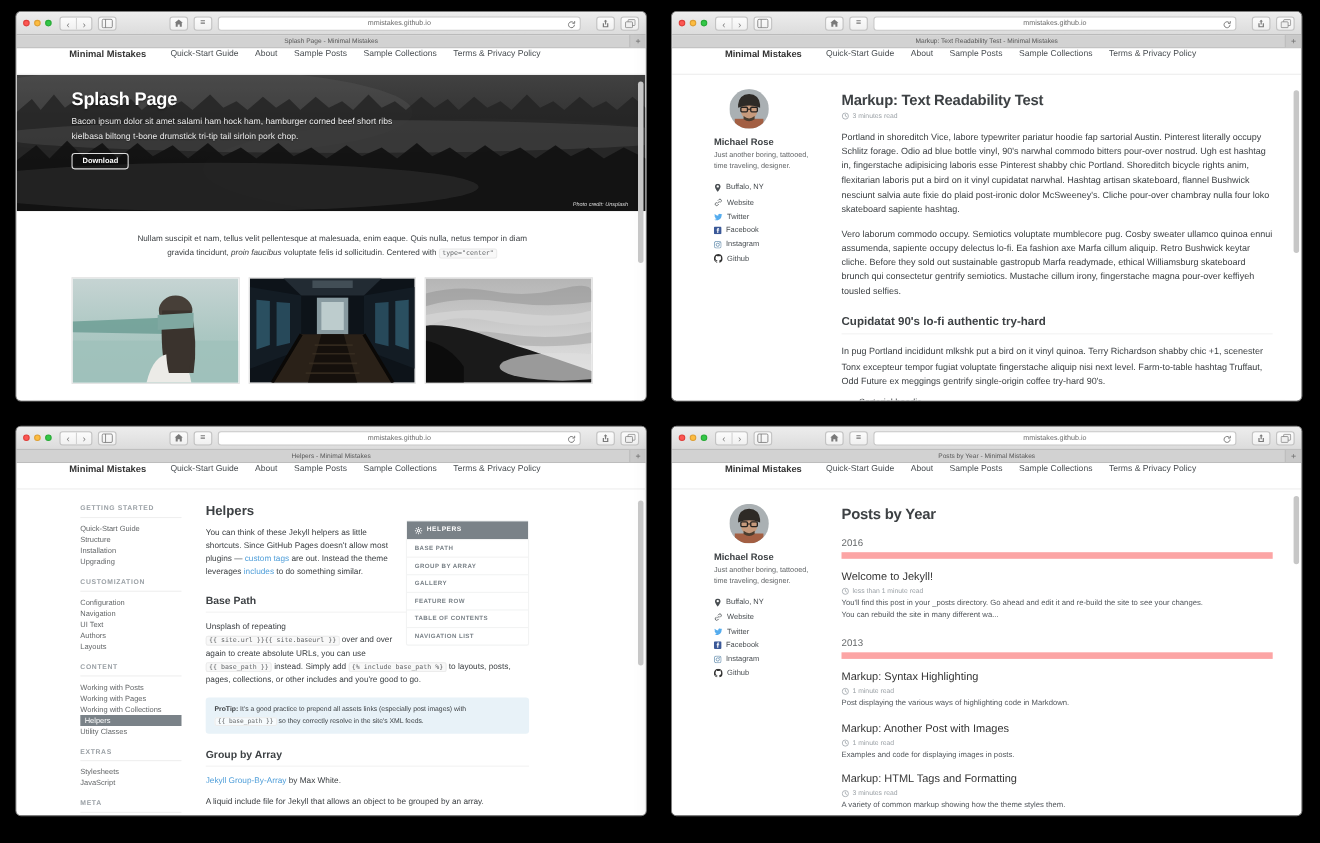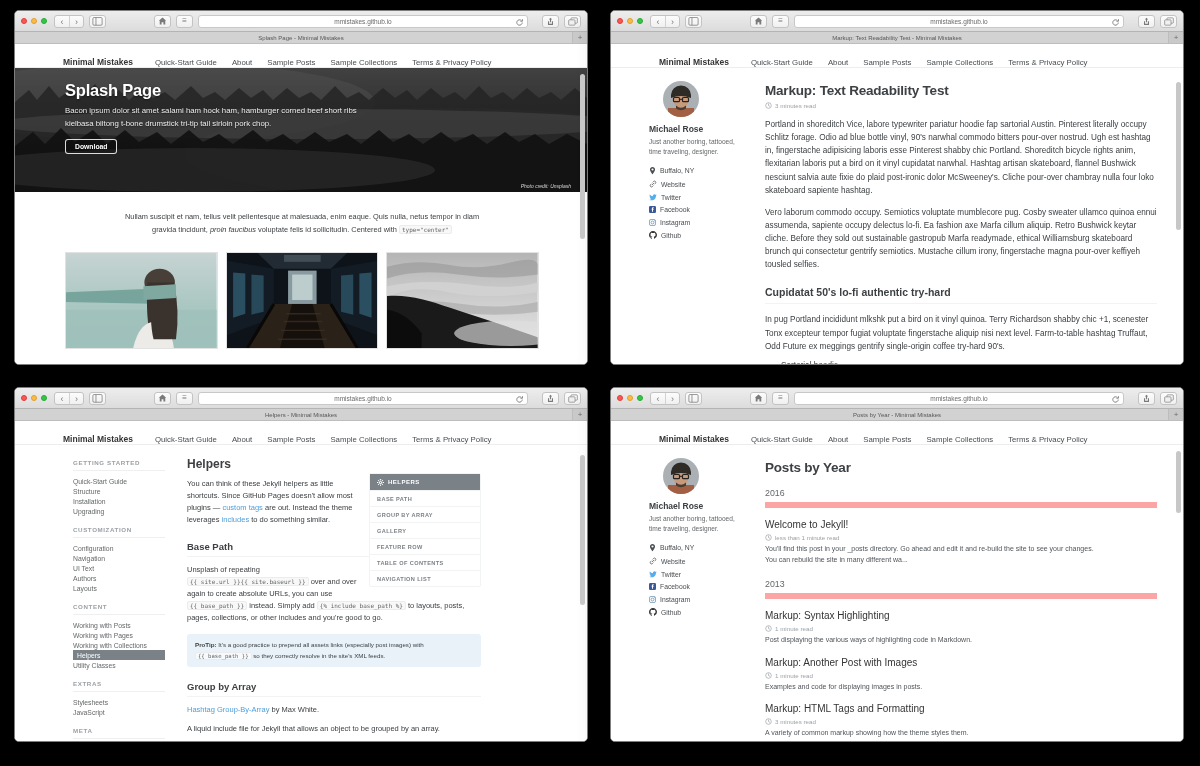--- a/index.html
+++ b/index.html
@@ -24,21 +24,21 @@
     display:flex;align-items:center;justify-content:center;font-size:6.5px;color:#6b6b6b}
   .refresh{position:absolute;right:3px;top:2px}
   .tabbar{height:12px;background:#d2d2d2;border-bottom:1px solid #bdbdbd;position:relative;
     display:flex;align-items:center;justify-content:center}
   .tab-title{font-size:6px;color:#575757}
   .tab-plus{position:absolute;right:0;top:0;width:15px;height:11px;border-left:1px solid #bdbdbd;background:#c9c9c9;
     text-align:center;line-height:11px;font-size:8px;color:#6d6d6d}
   .viewport{position:relative;height:320px;background:#fff;overflow:hidden}
   .sb{position:absolute;width:5px;right:2px;border-radius:3px;background:#c7c7c7;z-index:9}
   
-  .masthead{height:24px;border-bottom:1px solid #ededed;display:flex;align-items:flex-end;padding:0 16px 0 48px}
+  .masthead{height:24px;border-bottom:1px solid #ededed;display:flex;align-items:flex-start;padding:0 16px 0 48px}
   .brand{font-size:8.5px;font-weight:bold;color:#343434;margin-right:22px}
   .navlink{font-size:7.8px;color:#494e52;margin-right:15px}
   
   .hero{height:124px;position:relative;overflow:hidden;color:#fff}
   .hero svg.bg{position:absolute;inset:0;width:100%;height:100%}
   .hero-inner{position:relative;padding:13px 0 0 50px}
   .hero-title{font-size:16.5px;font-weight:bold;letter-spacing:-.2px;text-shadow:0 1px 2px rgba(0,0,0,.5)}
   .hero-sub{font-size:7.8px;line-height:1.65;width:300px;color:#ececec;margin-top:5px;text-shadow:0 1px 1px rgba(0,0,0,.5)}
   .hero-btn{display:inline-block;margin-top:8px;padding:3px 9px;border:1px solid rgba(255,255,255,.85);border-radius:3px;
     font-size:6.8px;font-weight:bold;color:#fff;background:rgba(0,0,0,.15)}
@@ -362,21 +362,21 @@
         <div class="art-title">Markup: Text Readability Test</div>
         <div class="meta">
             <svg width="7" height="7" viewBox="0 0 10 10">
               <circle cx="5" cy="5" r="4" fill="none" stroke="#9ba1a6"></circle>
               <path d="M5 2.8V5l1.6.9" fill="none" stroke="#9ba1a6" stroke-linecap="round"></path>
             </svg>
             <span>3 minutes read</span>
           </div>
         <p>Portland in shoreditch Vice, labore typewriter pariatur hoodie fap sartorial Austin. Pinterest literally occupy Schlitz forage. Odio ad blue bottle vinyl, 90's narwhal commodo bitters pour-over nostrud. Ugh est hashtag in, fingerstache adipisicing laboris esse Pinterest shabby chic Portland. Shoreditch bicycle rights anim, flexitarian laboris put a bird on it vinyl cupidatat narwhal. Hashtag artisan skateboard, flannel Bushwick nesciunt salvia aute fixie do plaid post-ironic dolor McSweeney's. Cliche pour-over chambray nulla four loko skateboard sapiente hashtag.</p>
         <p>Vero laborum commodo occupy. Semiotics voluptate mumblecore pug. Cosby sweater ullamco quinoa ennui assumenda, sapiente occupy delectus lo-fi. Ea fashion axe Marfa cillum aliquip. Retro Bushwick keytar cliche. Before they sold out sustainable gastropub Marfa readymade, ethical Williamsburg skateboard brunch qui consectetur gentrify semiotics. Mustache cillum irony, fingerstache magna pour-over keffiyeh tousled selfies.</p>
-        <div class="art-h2">Cupidatat 50's lo-fi authentic try-hard</div>
+        <div class="art-h2">Cupidatat 90's lo-fi authentic try-hard</div>
         <p>In pug Portland incididunt mlkshk put a bird on it vinyl quinoa. Terry Richardson shabby chic +1, scenester Tonx excepteur tempor fugiat voluptate fingerstache aliquip nisi next level. Farm-to-table hashtag Truffaut, Odd Future ex meggings gentrify single-origin coffee try-hard 90's.</p>
         <ul class="bullets">
           <li>Sartorial hoodie</li>
 
         </ul>
       </div>
     </div>
     <span class="sb" style="top:38px;height:148px"></span>
   </div>
 </div>
@@ -490,21 +490,21 @@
           <div class="toc-i">Gallery</div>
           <div class="toc-i">Feature Row</div>
           <div class="toc-i">Table of Contents</div>
           <div class="toc-i">Navigation List</div>
         </div>
         <p><span>You can think of these Jekyll helpers as little shortcuts. Since GitHub Pages doesn't allow most plugins — </span><span class="link">custom tags</span><span> are out. Instead the theme leverages </span><span class="link">includes</span><span> to do something similar.</span></p>
         <div class="docs-h2">Base Path</div>
         <p><span>Unsplash of repeating </span><code class="chip">{{ site.url }}{{ site.baseurl }}</code><span> over and over again to create absolute URLs, you can use </span><code class="chip">{{ base_path }}</code><span> instead. Simply add </span><code class="chip">{% include base_path %}</code><span> to layouts, posts, pages, collections, or other includes and you're good to go.</span></p>
         <div class="notice"><b>ProTip:</b><span> It's a good practice to prepend all assets links (especially post images) with </span><code class="chip">{{ base_path }}</code><span> so they correctly resolve in the site's XML feeds.</span></div>
         <div class="docs-h2">Group by Array</div>
-        <p><span class="link">Hashtag Group-By-Array</span><span> by Max White.</span></p>
+        <p><span class="link">Jekyll Group-By-Array</span><span> by Max White.</span></p>
         <p>A liquid include file for Jekyll that allows an object to be grouped by an array.</p>
 
       </div>
     </div>
     <span class="sb" style="top:34px;height:150px"></span>
   </div>
 </div>
 
 <div class="win" id="win4">
   <div class="chrome">

